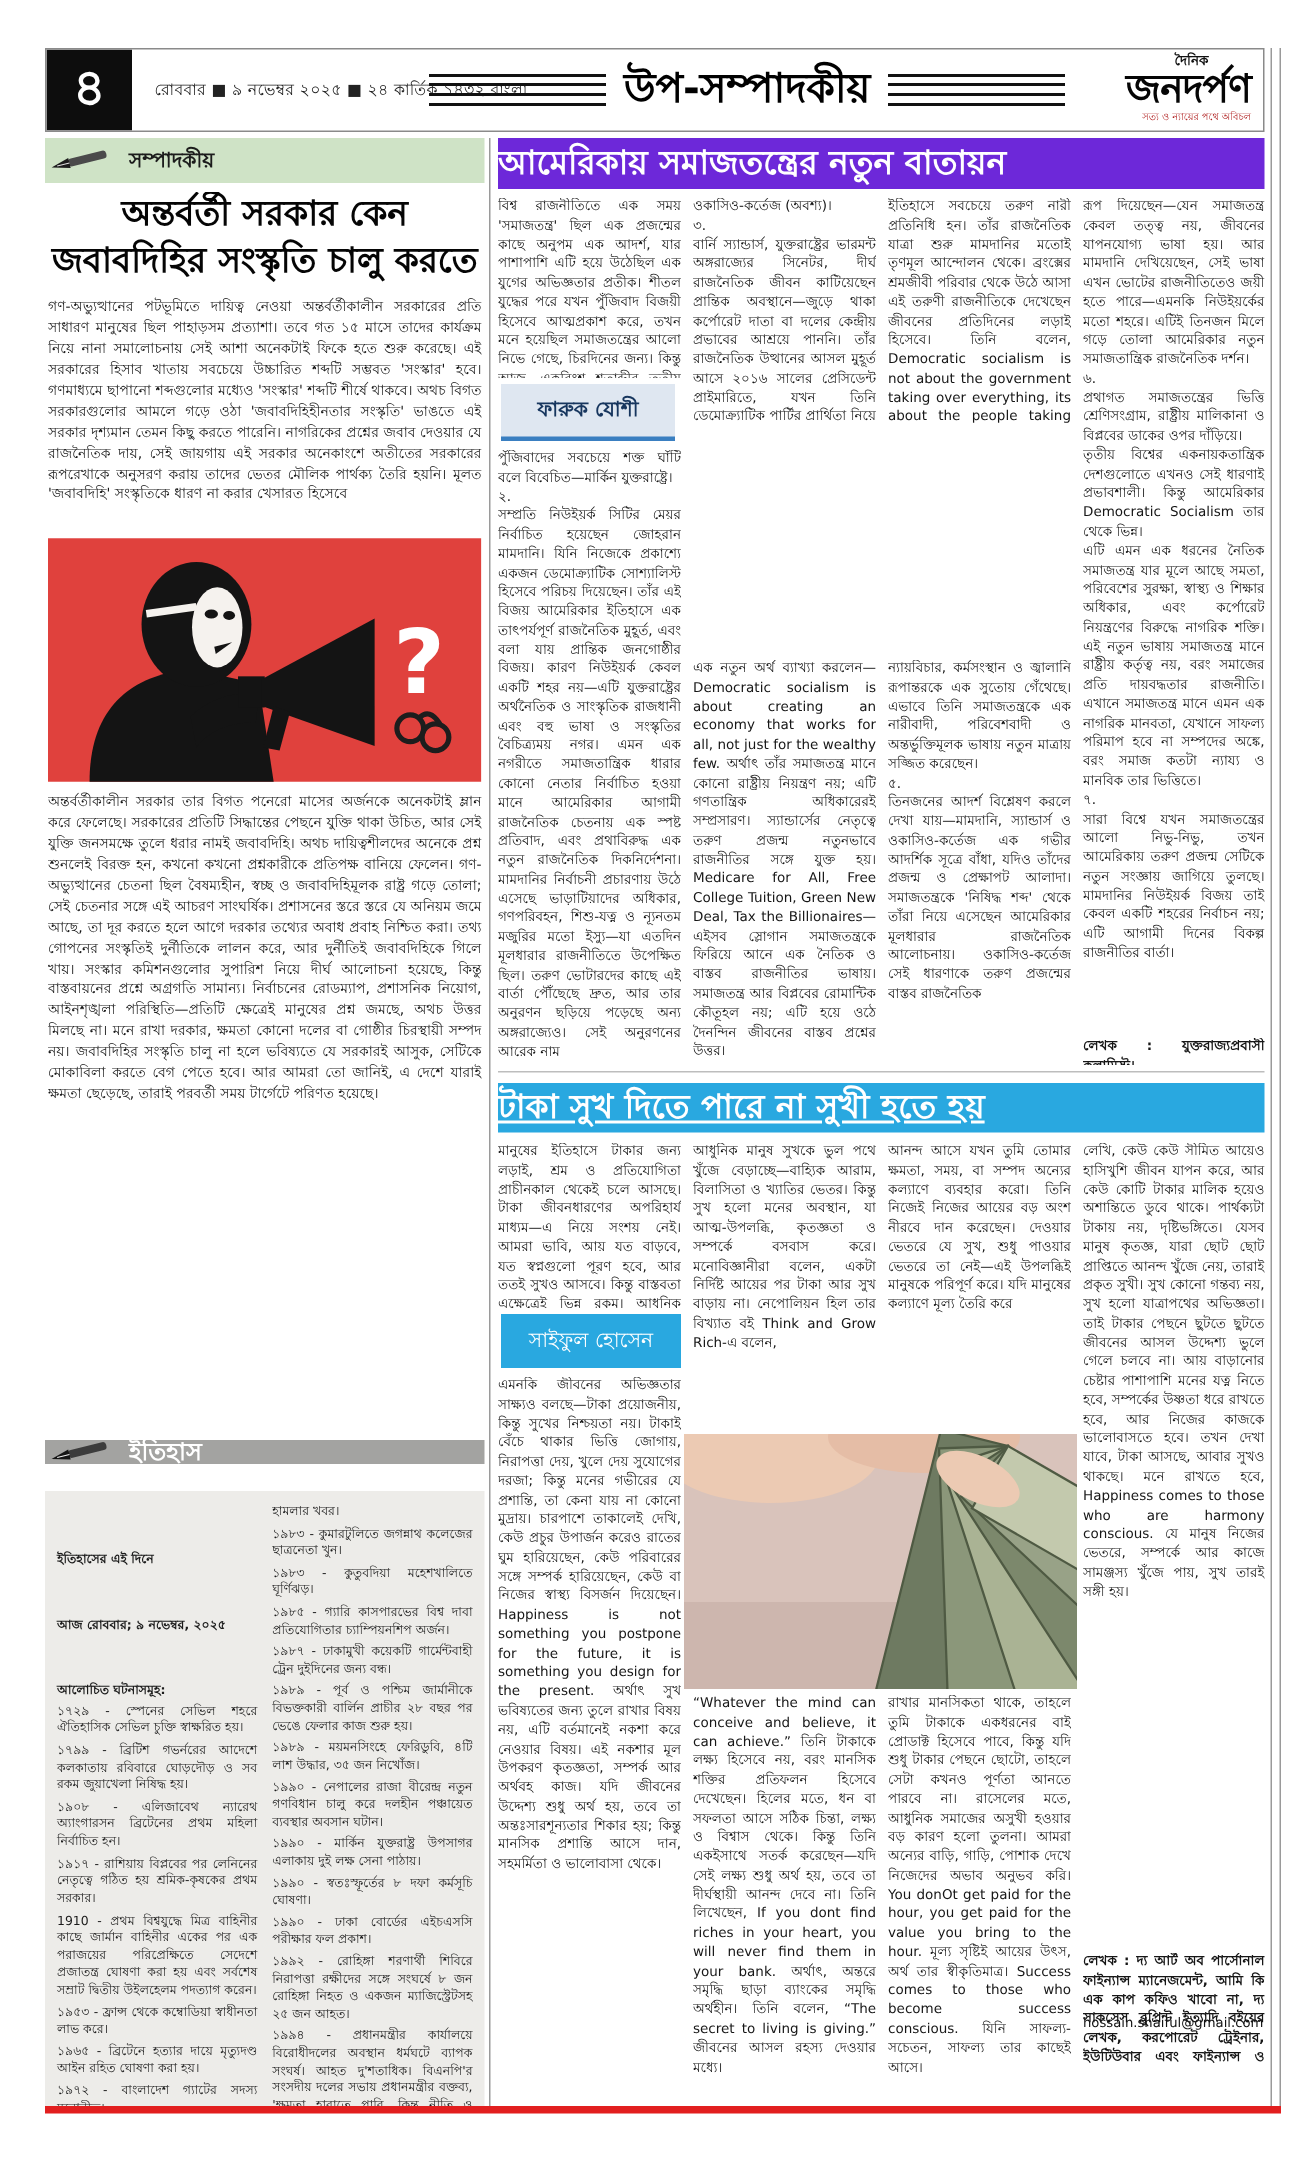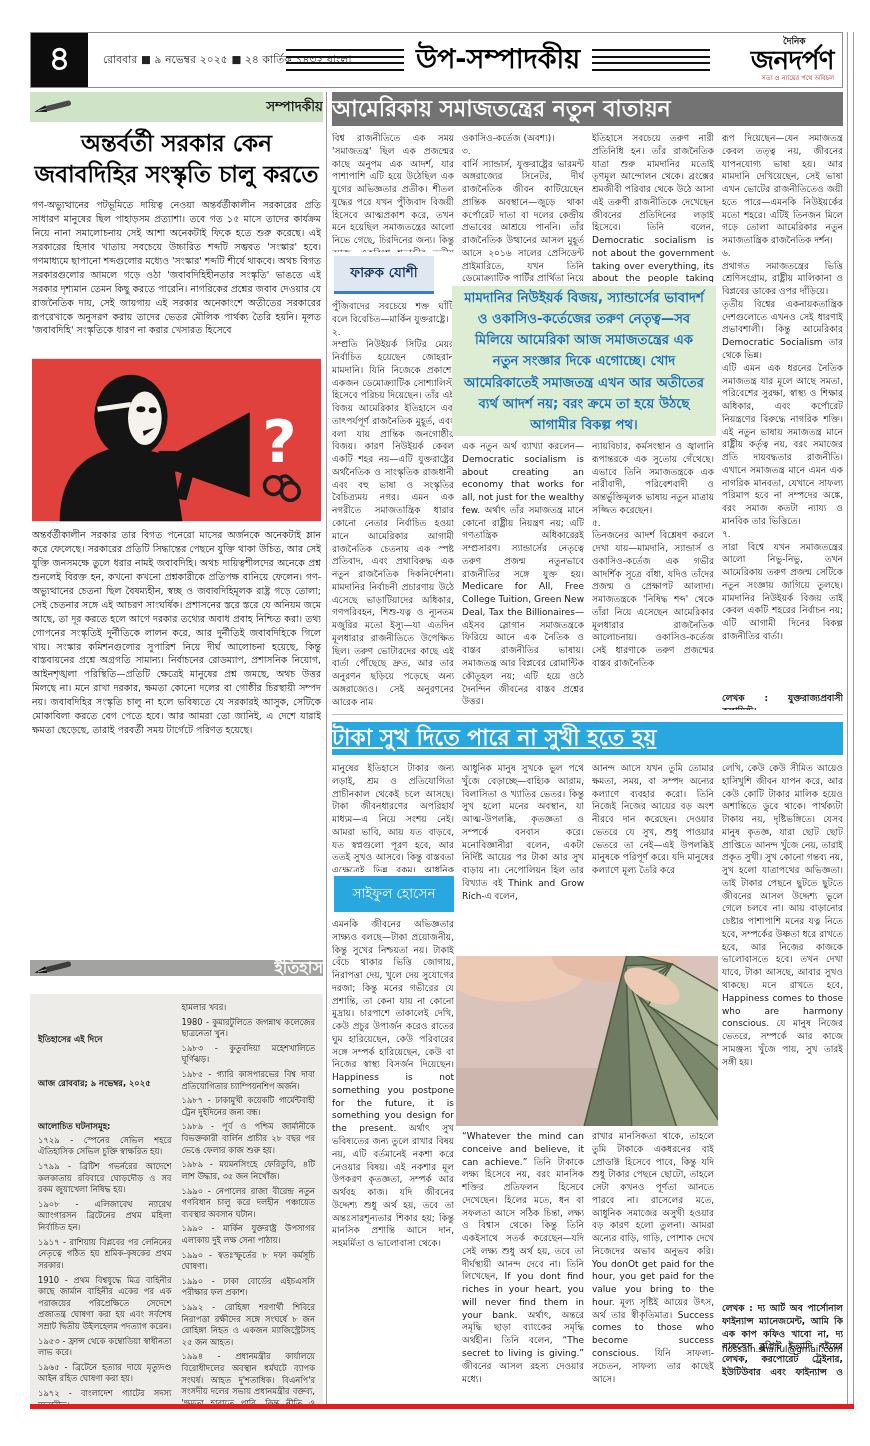--- a/index.html
+++ b/index.html
@@ -15,22 +15,22 @@
             font-size:10.5px;color:#222;letter-spacing:.2px;}
   .hdr-center{position:absolute;left:255px;top:0;height:100%;display:flex;align-items:center;gap:12px;}
   .lines{display:inline-block;width:118px;height:22px;
          background:repeating-linear-gradient(to bottom,#111 0 2px,transparent 2px 6.5px);}
   .sectitle{font-size:27px;font-weight:bold;color:#000;white-space:nowrap;}
   .brand{position:absolute;right:8px;top:4px;text-align:right;line-height:1;}
   .brand-top{display:block;font-size:9px;font-weight:bold;color:#111;margin-bottom:1px;text-align:center;padding-left:4px;}
   .brand-name{display:block;font-size:26px;font-weight:900;color:#050505;letter-spacing:-.5px;}
   .brand-tag{display:block;font-size:6.5px;color:#b02020;margin-top:2px;}
   
-  .banner{display:flex;align-items:center;justify-content:space-between;font-weight:bold;color:#fff;}
-  .banner-mag{background:#737373;font-size:22px;}
+  .banner{display:flex;align-items:center;justify-content:flex-start;font-weight:bold;color:#fff;}
+  .banner-mag{background:#6d28d9;font-size:22px;}
   .banner-blue{background:#29a8e0;font-size:22px;}
   .banner-green{background:#cfe3c6;color:#1c1c1c;font-size:13.5px;gap:10px;}
   .banner-gray{background:#a3a3a1;color:#fff;font-size:16px;gap:10px;}
   
   .headline{font-weight:bold;color:#050505;text-align:center;font-size:23px;line-height:1.35;}
   .coltxt{font-size:9px;line-height:1.42;text-align:justify;color:#161616;white-space:pre-line;}
   .edtxt{font-size:9.3px;line-height:1.5;text-align:justify;color:#161616;white-space:pre-line;}
   .byline1{background:#dfe7f1;border-bottom:3px solid #3a7fc1;color:#17365e;font-weight:bold;
            font-size:13.5px;display:flex;align-items:center;justify-content:center;}
   .byline2{background:#29a8e0;color:#fff;font-weight:normal;font-size:13.5px;
@@ -137,48 +137,47 @@
           <div class="h-ent">১৯৭২ - বাংলাদেশ গ্যাটের সদস্য মনোনীত।</div>
           <div class="h-ent">১৯৭২ - বাংলাদেশ গ্যাটের সদস্য।</div>
           <div class="h-ent">১৯৭২ - মার্কিন যুক্তরাষ্ট্রে ২৫ লাখ বছরের পুরনো ফসিল উদ্ধার করা হয়।</div>
           <div class="h-ent">১৯৭২ - মার্কিন যুক্তরাষ্ট্রে পঁচিশ লাখ বছরের পুরনো দরকচাল আবিষ্কার।</div>
           <div class="h-ent">১৯৭৩ - ধান ও চাউলের সংগ্রহমূল্য যথাক্রমে ৪৫ টাকা ও ৭২ টাকা ঘোষণা।</div>
         </div>
     </div>
     <div class="histcol">
       <div>
           <div class="h-ent">হামলার খবর।</div>
-          <div class="h-ent">1980 - কুমারটুলিতে জগন্নাথ কলেজের ছাত্রনেতা খুন।</div>
+          <div class="h-ent">১৯৮৩ - কুমারটুলিতে জগন্নাথ কলেজের ছাত্রনেতা খুন।</div>
           <div class="h-ent">১৯৮৩ - কুতুবদিয়া মহেশখালিতে ঘূর্ণিঝড়।</div>
           <div class="h-ent">১৯৮৫ - গ্যারি কাসপারভের বিশ্ব দাবা প্রতিযোগিতার চ্যাম্পিয়নশিপ অর্জন।</div>
           <div class="h-ent">১৯৮৭ - ঢাকামুখী কয়েকটি গার্মেন্টবাহী ট্রেন দুইদিনের জন্য বন্ধ।</div>
           <div class="h-ent">১৯৮৯ - পূর্ব ও পশ্চিম জার্মানীকে বিভক্তকারী বার্লিন প্রাচীর ২৮ বছর পর ভেঙে ফেলার কাজ শুরু হয়।</div>
           <div class="h-ent">১৯৮৯ - ময়মনসিংহে ফেরিডুবি, ৪টি লাশ উদ্ধার, ৩৫ জন নিখোঁজ।</div>
           <div class="h-ent">১৯৯০ - নেপালের রাজা বীরেন্দ্র নতুন গণবিধান চালু করে দলহীন পঞ্চায়েত ব্যবস্থার অবসান ঘটান।</div>
           <div class="h-ent">১৯৯০ - মার্কিন যুক্তরাষ্ট্র উপসাগর এলাকায় দুই লক্ষ সেনা পাঠায়।</div>
           <div class="h-ent">১৯৯০ - স্বতঃস্ফূর্তের ৮ দফা কর্মসূচি ঘোষণা।</div>
           <div class="h-ent">১৯৯০ - ঢাকা বোর্ডের এইচএসসি পরীক্ষার ফল প্রকাশ।</div>
           <div class="h-ent">১৯৯২ - রোহিঙ্গা শরণার্থী শিবিরে নিরাপত্তা রক্ষীদের সঙ্গে সংঘর্ষে ৮ জন রোহিঙ্গা নিহত ও একজন ম্যাজিস্ট্রেটসহ ২৫ জন আহত।</div>
           <div class="h-ent">১৯৯৪ - প্রধানমন্ত্রীর কার্যালয়ে বিরোধীদলের অবস্থান ধর্মঘটে ব্যাপক সংঘর্ষ। আহত দু'শতাধিক। বিএনপি'র সংসদীয় দলের সভায় প্রধানমন্ত্রীর বক্তব্য, 'ক্ষমতা হারাতে পারি, কিন্তু নীতি ও আদর্শচ্যুত হব না।'</div>
         </div>
     </div>
   </div>
 
   <div class="abs banner banner-mag" style="left:332px;top:92px;width:511px;height:34px;">
     <span>আমেরিকায় সমাজতন্ত্রের নতুন বাতায়ন</span>
   </div>
   <div class="abs coltxt" style="left:332px;top:132px;width:122px;height:120px;">বিশ্ব রাজনীতিতে এক সময় 'সমাজতন্ত্র' ছিল এক প্রজন্মের কাছে অনুপম এক আদর্শ, যার পাশাপাশি এটি হয়ে উঠেছিল এক যুগের অভিজ্ঞতার প্রতীক। শীতল যুদ্ধের পরে যখন পুঁজিবাদ বিজয়ী হিসেবে আত্মপ্রকাশ করে, তখন মনে হয়েছিল সমাজতন্ত্রের আলো নিভে গেছে, চিরদিনের জন্য। কিন্তু আজ, একবিংশ শতাব্দীর তৃতীয় দশকে দাঁড়িয়ে দেখা যাচ্ছে, সেই নিভু-নিভু আলো আবারও যেন জ্বলতে শুরু করেছে খোদ পশ্চিমের দেশগুলোতেই। এবার তার বাতায়ন উঠছে এমন এক সমাজে, যে সমাজটি</div>
-  <div class="abs byline1" style="left:334px;top:256px;width:100px;height:38px;">ফারুক যোশী</div>
+  <div class="abs byline1" style="left:334px;top:256px;width:116px;height:38px;">ফারুক যোশী</div>
   <div class="abs coltxt" style="left:332px;top:300px;width:122px;height:410px;">পুঁজিবাদের সবচেয়ে শক্ত ঘাঁটি বলে বিবেচিত—মার্কিন যুক্তরাষ্ট্রে।
 ২.
 সম্প্রতি নিউইয়র্ক সিটির মেয়র নির্বাচিত হয়েছেন জোহরান মামদানি। যিনি নিজেকে প্রকাশ্যে একজন ডেমোক্র্যাটিক সোশ্যালিস্ট হিসেবে পরিচয় দিয়েছেন। তাঁর এই বিজয় আমেরিকার ইতিহাসে এক তাৎপর্যপূর্ণ রাজনৈতিক মুহূর্ত, এবং বলা যায় প্রান্তিক জনগোষ্ঠীর বিজয়। কারণ নিউইয়র্ক কেবল একটি শহর নয়—এটি যুক্তরাষ্ট্রের অর্থনৈতিক ও সাংস্কৃতিক রাজধানী এবং বহু ভাষা ও সংস্কৃতির বৈচিত্র্যময় নগর। এমন এক নগরীতে সমাজতান্ত্রিক ধারার কোনো নেতার নির্বাচিত হওয়া মানে আমেরিকার আগামী রাজনৈতিক চেতনায় এক স্পষ্ট প্রতিবাদ, এবং প্রথাবিরুদ্ধ এক নতুন রাজনৈতিক দিকনির্দেশনা। মামদানির নির্বাচনী প্রচারণায় উঠে এসেছে ভাড়াটিয়াদের অধিকার, গণপরিবহন, শিশু-যত্ন ও ন্যূনতম মজুরির মতো ইস্যু—যা এতদিন মূলধারার রাজনীতিতে উপেক্ষিত ছিল। তরুণ ভোটারদের কাছে এই বার্তা পৌঁছেছে দ্রুত, আর তার অনুরণন ছড়িয়ে পড়েছে অন্য অঙ্গরাজ্যেও। সেই অনুরণনের আরেক নাম</div>
   <div class="abs coltxt" style="left:462px;top:132px;width:122px;height:150px;">ওকাসিও-কর্তেজ (অবশ্য)।
 ৩.
 বার্নি স্যান্ডার্স, যুক্তরাষ্ট্রের ভারমন্ট অঙ্গরাজ্যের সিনেটর, দীর্ঘ রাজনৈতিক জীবন কাটিয়েছেন প্রান্তিক অবস্থানে—জুড়ে থাকা কর্পোরেট দাতা বা দলের কেন্দ্রীয় প্রভাবের আশ্রয়ে পাননি। তাঁর রাজনৈতিক উত্থানের আসল মুহূর্ত আসে ২০১৬ সালের প্রেসিডেন্ট প্রাইমারিতে, যখন তিনি ডেমোক্র্যাটিক পার্টির প্রার্থিতা নিয়ে প্রতিদ্বন্দ্বিতা করেন এবং প্রথমবারের মতো বলেন, “I am a Democratic Socialist.” আমেরিকান রাজনীতিতে এই উক্তি ছিল এক ধরনের রাজনৈতিক বিস্ফোরণ। কারণ যুক্তরাষ্ট্রে Socialist শব্দটি দীর্ঘদিন ধরে শীতল যুদ্ধের আতঙ্কের সঙ্গে যুক্ত। কিন্তু স্যান্ডার্স</div>
-  <div class="abs quotebox" style="left:452px;top:286px;width:264px;height:150px;">মামদানির নিউইয়র্ক বিজয়, স্যান্ডার্সের ভাবাদর্শ ও ওকাসিও-কর্তেজের তরুণ নেতৃত্ব—সব মিলিয়ে আমেরিকা আজ সমাজতন্ত্রের এক নতুন সংজ্ঞার দিকে এগোচ্ছে। খোদ আমেরিকাতেই সমাজতন্ত্র এখন আর অতীতের ব্যর্থ আদর্শ নয়; বরং ক্রমে তা হয়ে উঠছে আগামীর বিকল্প পথ।</div>
   <div class="abs coltxt" style="left:462px;top:440px;width:122px;height:270px;">এক নতুন অর্থ ব্যাখ্যা করলেন—Democratic socialism is about creating an economy that works for all, not just for the wealthy few. অর্থাৎ তাঁর সমাজতন্ত্র মানে কোনো রাষ্ট্রীয় নিয়ন্ত্রণ নয়; এটি গণতান্ত্রিক অধিকারেরই সম্প্রসারণ। স্যান্ডার্সের নেতৃত্বে তরুণ প্রজন্ম নতুনভাবে রাজনীতির সঙ্গে যুক্ত হয়। Medicare for All, Free College Tuition, Green New Deal, Tax the Billionaires—এইসব স্লোগান সমাজতন্ত্রকে ফিরিয়ে আনে এক নৈতিক ও বাস্তব রাজনীতির ভাষায়। সমাজতন্ত্র আর বিপ্লবের রোমান্টিক কৌতূহল নয়; এটি হয়ে ওঠে দৈনন্দিন জীবনের বাস্তব প্রশ্নের উত্তর।
 ৪.
 ২০১৮ সালে নিউইয়র্কের ১৪তম জেলা থেকে কংগ্রেসে নির্বাচিত হয়ে আলেক্সান্দ্রিয়া ওকাসিও-কর্তেজ (এওসি অর্থে) যুক্তরাষ্ট্রের</div>
   <div class="abs coltxt" style="left:592px;top:132px;width:122px;height:150px;">ইতিহাসে সবচেয়ে তরুণ নারী প্রতিনিধি হন। তাঁর রাজনৈতিক যাত্রা শুরু মামদানির মতোই তৃণমূল আন্দোলন থেকে। ব্রংক্সের শ্রমজীবী পরিবার থেকে উঠে আসা এই তরুণী রাজনীতিকে দেখেছেন জীবনের প্রতিদিনের লড়াই হিসেবে। তিনি বলেন, Democratic socialism is not about the government taking over everything, its about the people taking power back. তাঁর প্রস্তাবিত 'গ্রিন নিউ ডিল' জলবায়ু,</div>
   <div class="abs coltxt" style="left:592px;top:440px;width:122px;height:270px;">ন্যায়বিচার, কর্মসংস্থান ও জ্বালানি রূপান্তরকে এক সুতোয় গেঁথেছে। এভাবে তিনি সমাজতন্ত্রকে এক নারীবাদী, পরিবেশবাদী ও অন্তর্ভুক্তিমূলক ভাষায় নতুন মাত্রায় সজ্জিত করেছেন।
 ৫.
 তিনজনের আদর্শ বিশ্লেষণ করলে দেখা যায়—মামদানি, স্যান্ডার্স ও ওকাসিও-কর্তেজ এক গভীর আদর্শিক সূত্রে বাঁধা, যদিও তাঁদের প্রজন্ম ও প্রেক্ষাপট আলাদা। সমাজতন্ত্রকে 'নিষিদ্ধ শব্দ' থেকে তাঁরা নিয়ে এসেছেন আমেরিকার মূলধারার রাজনৈতিক আলোচনায়। ওকাসিও-কর্তেজ সেই ধারণাকে তরুণ প্রজন্মের বাস্তব রাজনৈতিক</div>
   <div class="abs coltxt" style="left:722px;top:132px;width:121px;height:556px;">রূপ দিয়েছেন—যেন সমাজতন্ত্র কেবল তত্ত্ব নয়, জীবনের যাপনযোগ্য ভাষা হয়। আর মামদানি দেখিয়েছেন, সেই ভাষা এখন ভোটের রাজনীতিতেও জয়ী হতে পারে—এমনকি নিউইয়র্কের মতো শহরে। এটিই তিনজন মিলে গড়ে তোলা আমেরিকার নতুন সমাজতান্ত্রিক রাজনৈতিক দর্শন।
 ৬.
 প্রথাগত সমাজতন্ত্রের ভিত্তি শ্রেণিসংগ্রাম, রাষ্ট্রীয় মালিকানা ও বিপ্লবের ডাকের ওপর দাঁড়িয়ে।

